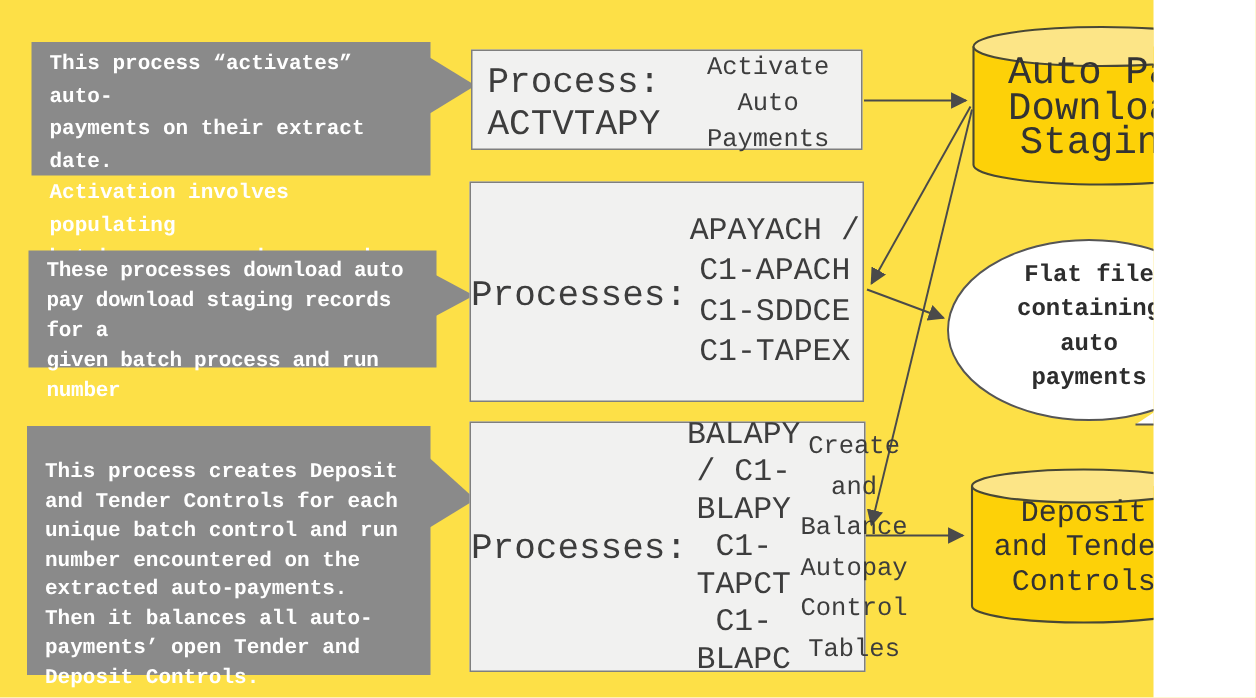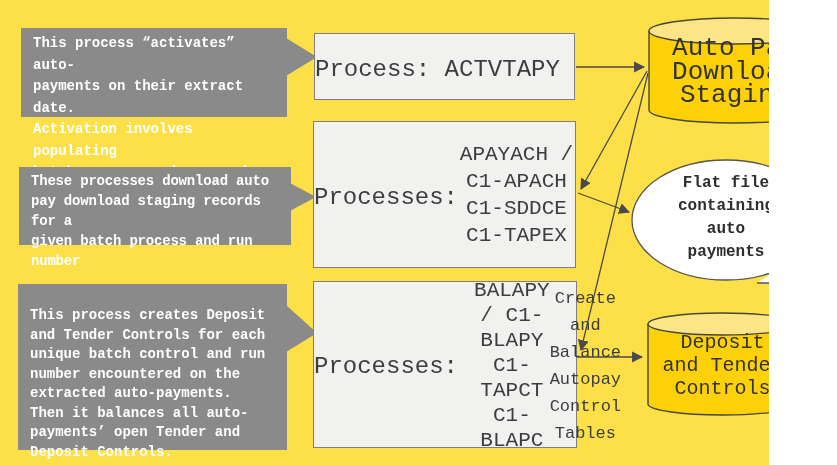--- a/index.html
+++ b/index.html
@@ -19,21 +19,21 @@
     position:absolute;background:var(--box_fill);border:1.5px solid var(--box_border);
     box-sizing:border-box;color:var(--box_text);text-align:center;
     display:flex;flex-direction:row;align-items:center;
   }
   #pbox-1{left:314px;top:33px;width:261px;height:67px;}
   #pbox-2{left:313px;top:121px;width:263px;height:147px;}
   #pbox-3{left:313px;top:281px;width:264px;height:167px;}
   .pbox-title{font-size:24px;line-height:28px;margin-top:6px;}
   #pbox-3 .pbox-title{margin-top:4px;}
   .pbox-codes{font-size:21px;line-height:27px;white-space:pre-line;margin-top:1px;}
-  #pbox-3 .pbox-codes{line-height:25px;margin-left:16px;}
+  #pbox-3 .pbox-codes{line-height:25px;}
   .pbox-sub{font-size:17px;line-height:24px;margin-top:7px;white-space:pre-line;}
   #pbox-2 .pbox-sub{font-size:18px;margin-top:5px;}
   #pbox-3 .pbox-sub{font-size:17px;line-height:27px;margin-top:2px;}
   .cyl-label{
     position:absolute;text-align:center;color:var(--cylinder_text);white-space:pre-line;
   }
   #cyl-label-1{left:649px;top:37px;width:171px;font-size:26px;line-height:23.5px;}
   #cyl-label-2{left:648px;top:331px;width:149px;font-size:20px;line-height:23px;}
   .oval-label{
     position:absolute;left:648px;top:172px;width:156px;text-align:center;
@@ -85,20 +85,21 @@
 and Tender Controls for each
 unique batch control and run
 number encountered on the
 extracted auto-payments.
 Then it balances all auto-
 payments’ open Tender and
 Deposit Controls.</div>
 
   <div class="pbox" id="pbox-1">
     <div class="pbox-title">Process: ACTVTAPY</div>
+    <div class="pbox-sub">Activate Auto Payments</div>
   </div>
   <div class="pbox" id="pbox-2">
     <div class="pbox-title">Processes:</div>
     <div class="pbox-codes">APAYACH / C1-APACH
 C1-SDDCE
 C1-TAPEX</div>
   </div>
   <div class="pbox" id="pbox-3">
     <div class="pbox-title">Processes:</div>
     <div class="pbox-codes">BALAPY / C1-BLAPY

